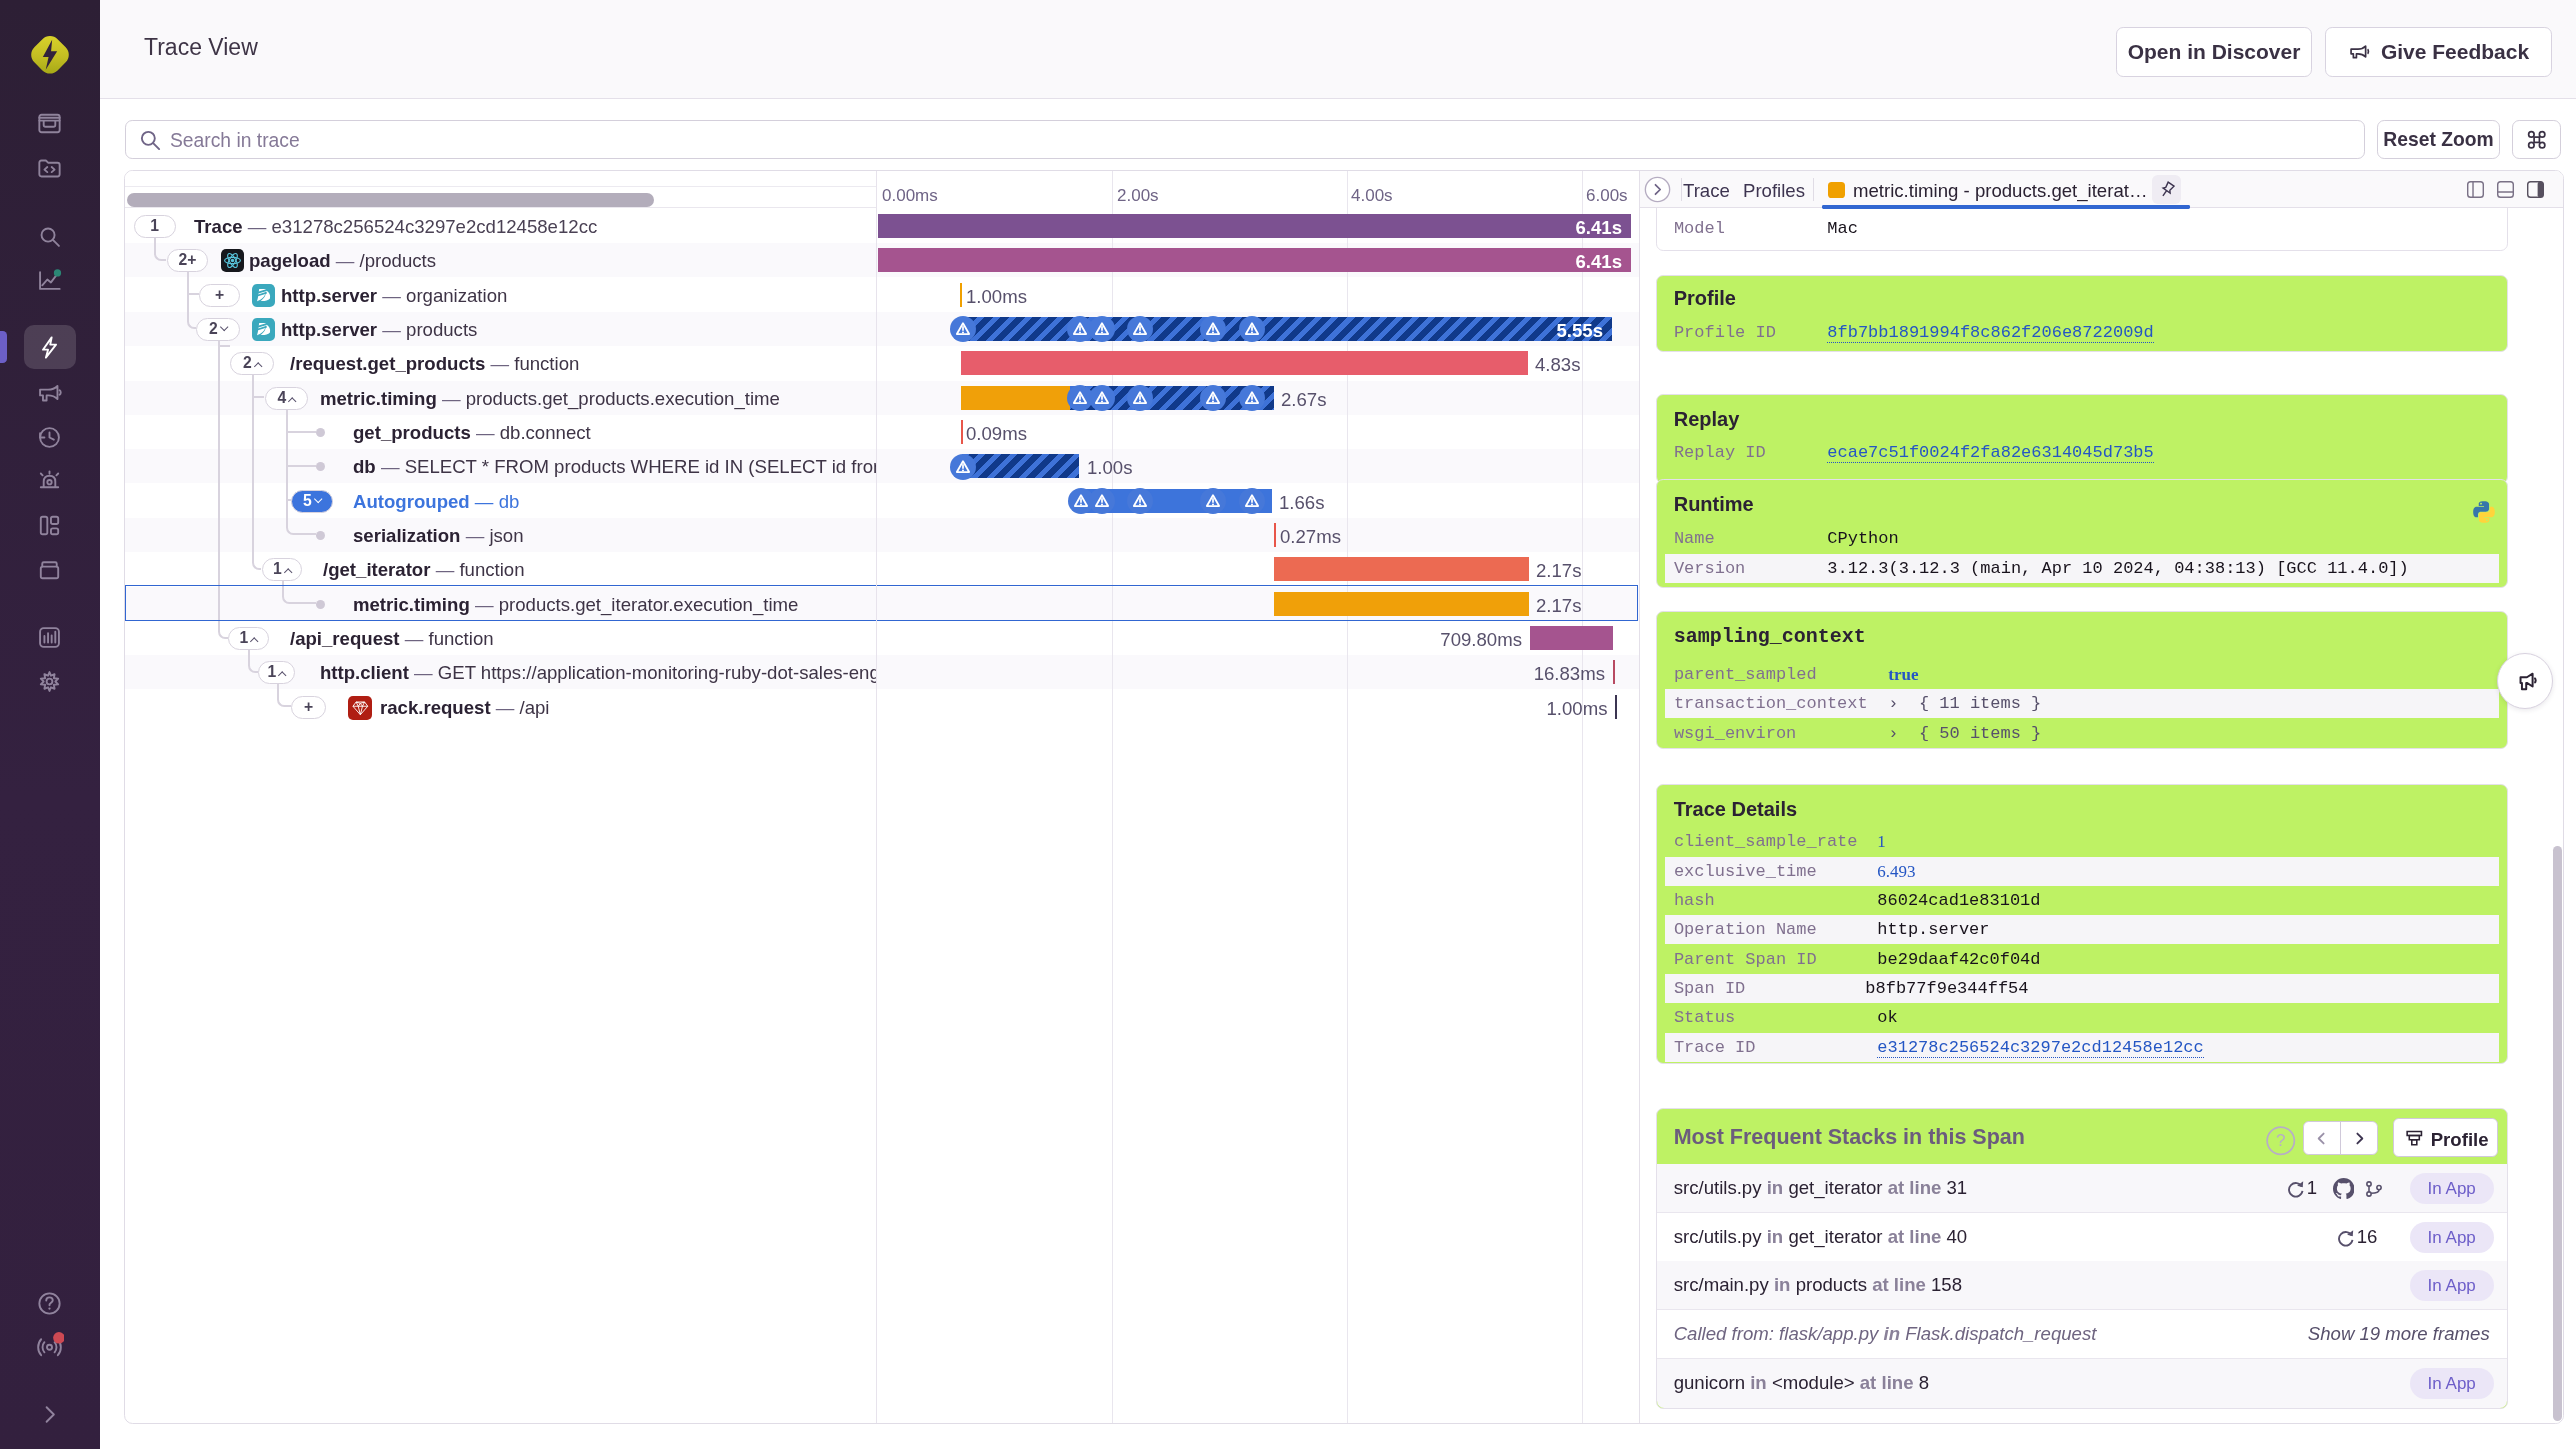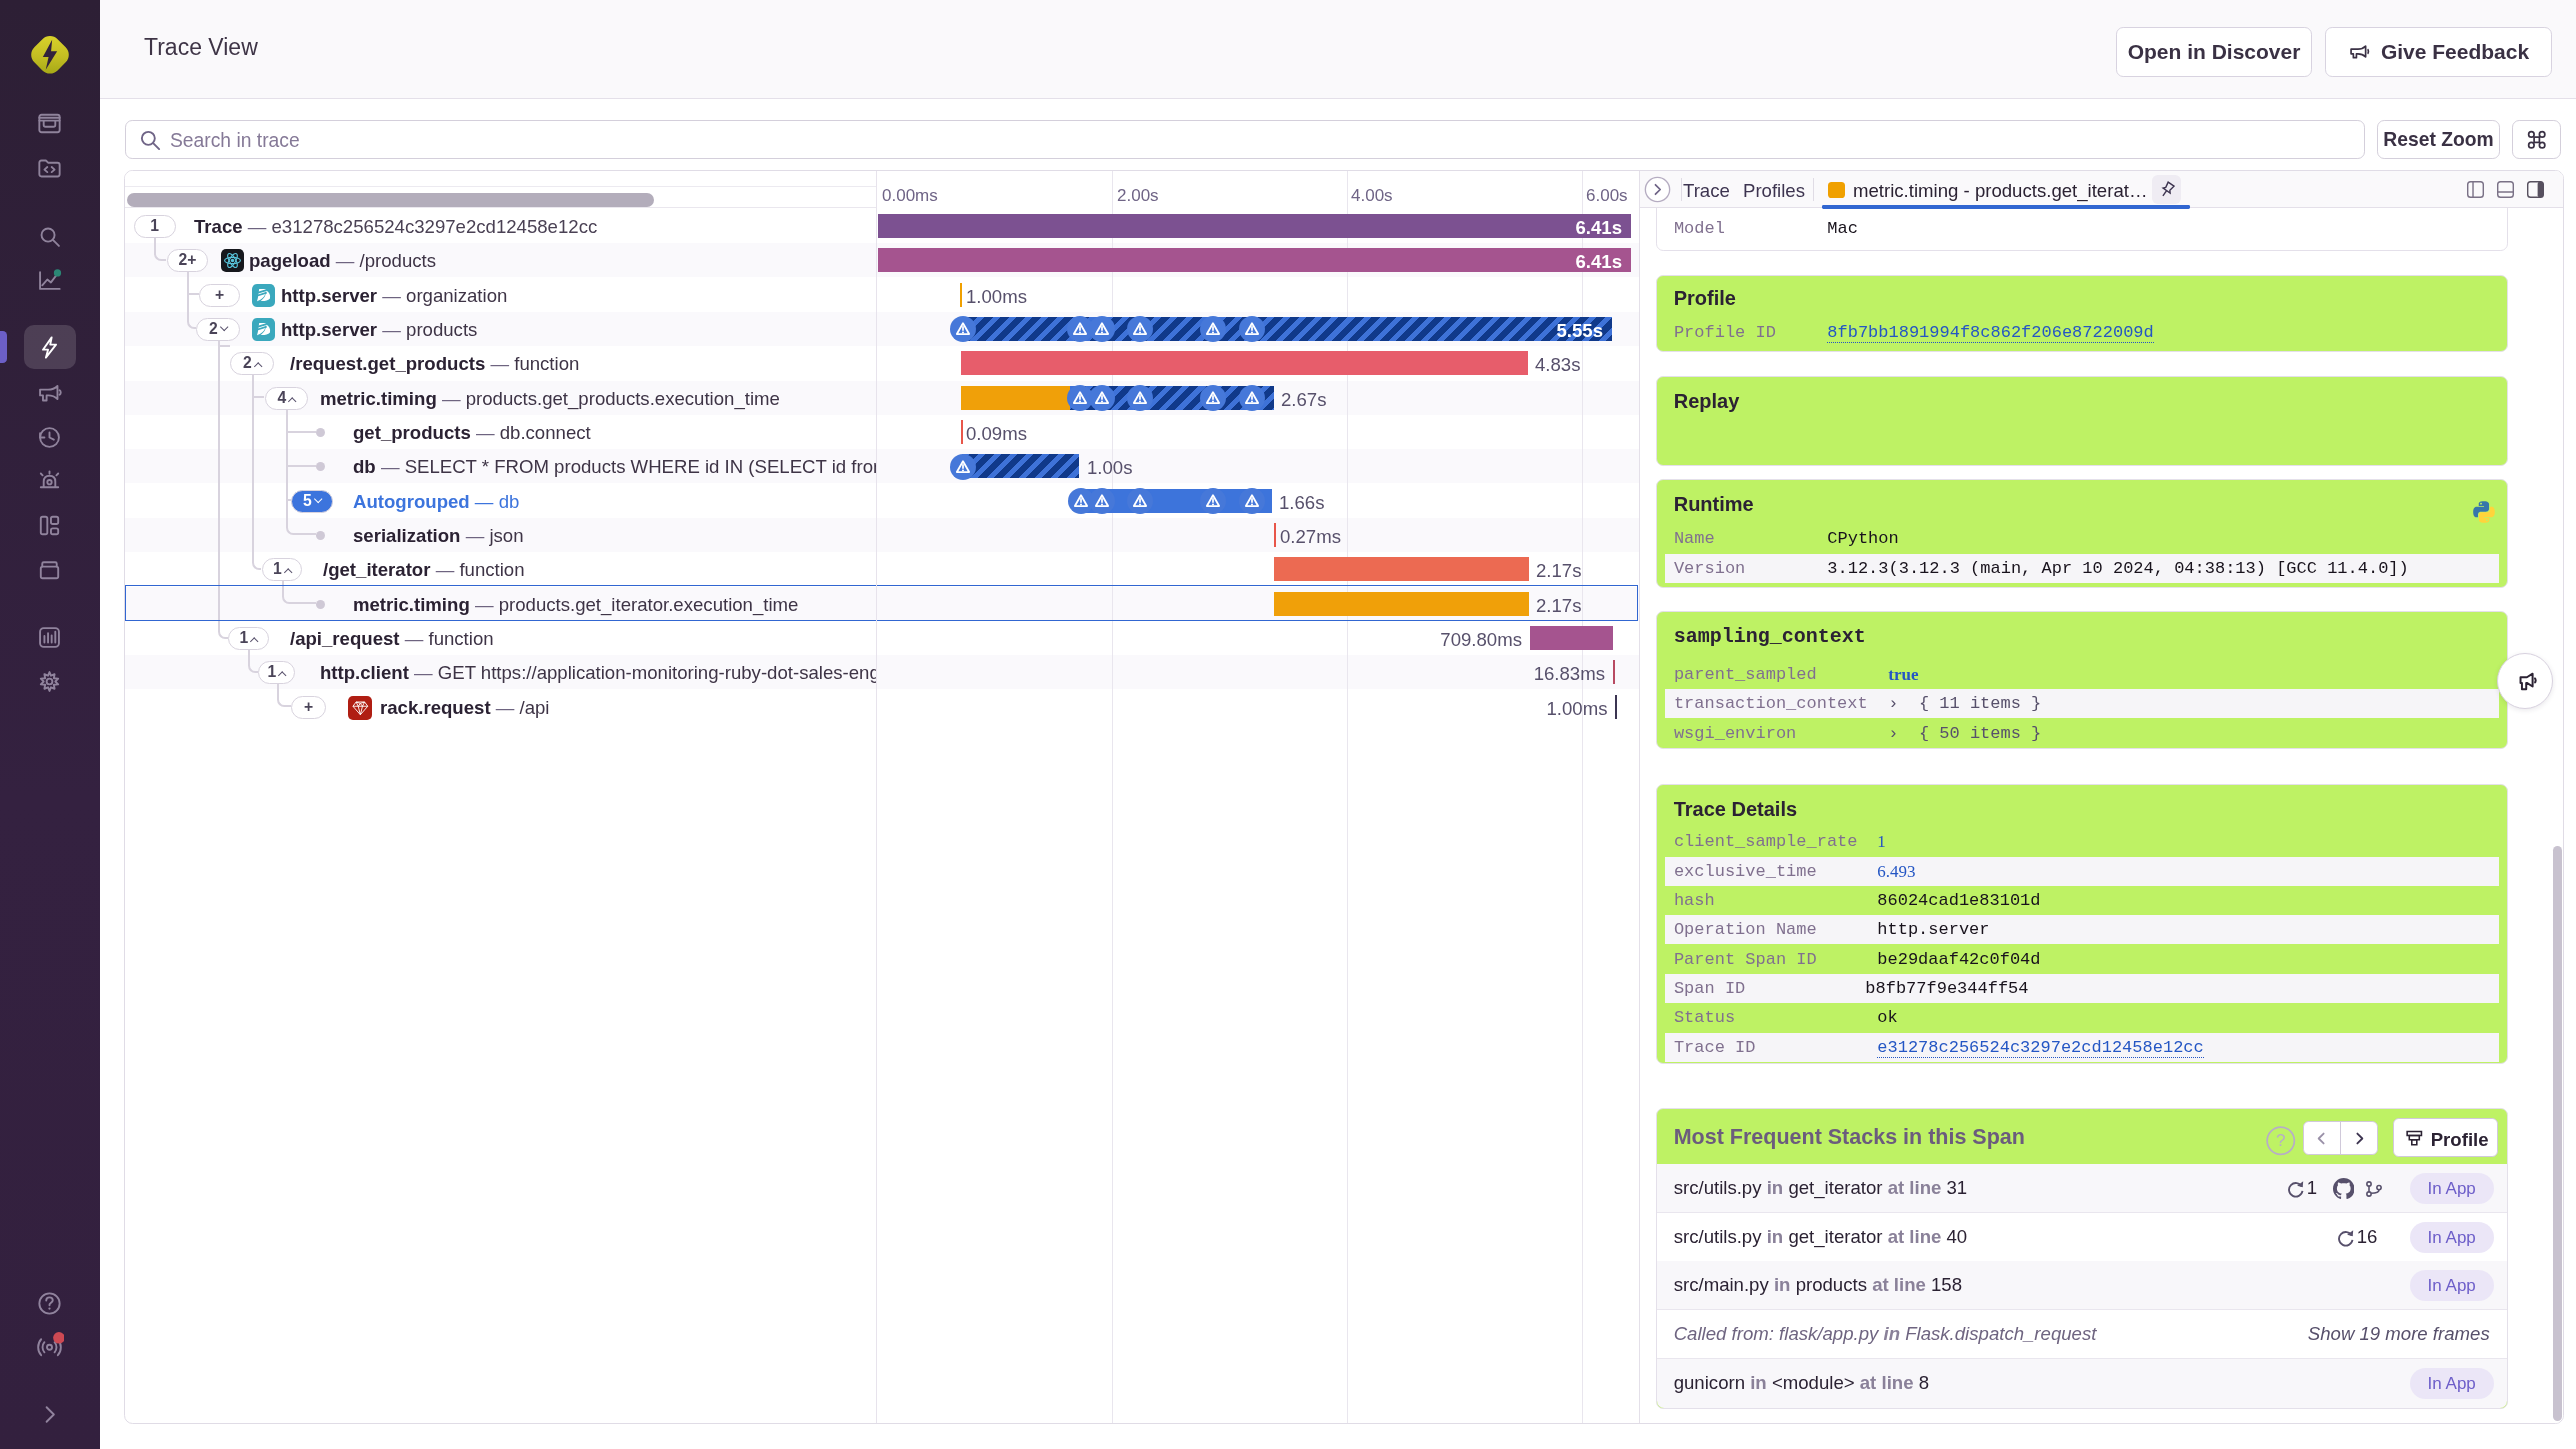--- a/index.html
+++ b/index.html
@@ -508,22 +508,26 @@
     </div>
 
     <div class="card" style="top:104px;height:77px;">
       <div class="ctitle" style="top:11.4px;">Profile</div>
       <div class="trow" style="top:42px;">
           <span class="tlab">Profile ID</span>
           <span class="tval lnk" style="left:162px;">8fb7bb1891994f8c862f206e8722009d</span>
         </div>
     </div>
 
-    <div class="card" style="top:205px;height:90px;">
+    <div class="card" style="top:223px;height:90px;">
       <div class="ctitle" style="top:13px;">Replay</div>
+      <div class="trow" style="top:43px;">
+          <span class="tlab">Replay ID</span>
+          <span class="tval lnk" style="left:162px;">ecae7c51f0024f2fa82e6314045d73b5</span>
+        </div>
     </div>
 
     <div class="card" style="top:308px;height:109px;">
       <div class="ctitle" style="top:13px;">Runtime</div>
       <svg class="abs" style="left:814px;top:18.6px;" width="26" height="26" viewBox="0 0 48 48">
           <path d="M23.8 4c-10.1 0-9.5 4.4-9.5 4.4v4.5h9.7v1.4H10.4S4 13.6 4 23.9c0 10.3 5.6 9.9 5.6 9.9h3.3v-4.8s-.2-5.6 5.5-5.6h9.6s5.3.1 5.3-5.2V9.5S34.2 4 23.8 4zm-5.3 3.1c1 0 1.7.8 1.7 1.7 0 1-.8 1.7-1.7 1.7-1 0-1.7-.8-1.7-1.7 0-1 .8-1.7 1.7-1.7z" fill="#3776ab"></path>
           <path d="M24.2 44c10.1 0 9.5-4.4 9.5-4.4v-4.5H24v-1.4h13.6S44 34.4 44 24.1c0-10.3-5.6-9.9-5.6-9.9h-3.3V19s.2 5.6-5.5 5.6H20s-5.3-.1-5.3 5.2v8.7S13.8 44 24.2 44zm5.3-3.1c-1 0-1.7-.8-1.7-1.7 0-1 .8-1.7 1.7-1.7 1 0 1.7.8 1.7 1.7 0 1-.8 1.7-1.7 1.7z" fill="#ffd43b"></path>
         </svg>
       <div class="trow" style="top:44px;">
           <span class="tlab">Name</span>

